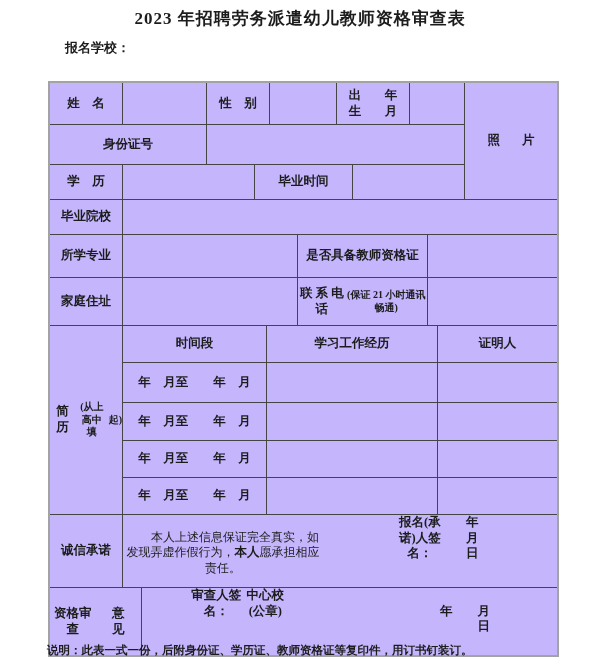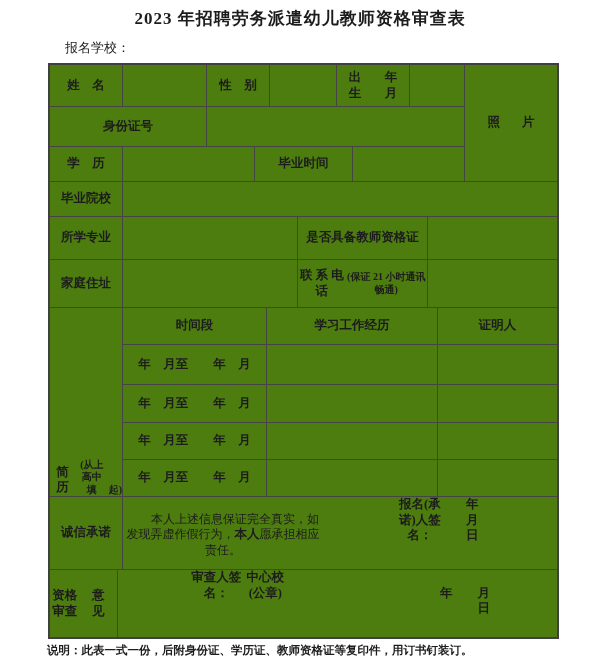--- a/index.html
+++ b/index.html
@@ -7,39 +7,39 @@
     width:600px;height:669px;background:#ffffff;
     font-family:"Liberation Serif","DejaVu Serif",serif;
     color:#1c1c1c;position:relative;overflow:hidden;
   }
   .sheet{position:absolute;left:0;top:0;width:600px;height:669px;background:#fff;}
   .title{
     position:absolute;left:0;top:7px;width:600px;text-align:center;
     font-size:17px;font-weight:bold;letter-spacing:1px;white-space:pre-wrap;
   }
   .school{
-    position:absolute;left:65px;top:39px;font-size:13px;font-weight:normal;white-space:pre-wrap;
+    position:absolute;left:65px;top:39px;font-size:13px;font-weight:bold;white-space:pre-wrap;
   }
   .tbl{
-    position:absolute;left:48px;top:63px;width:507px;height:572px;
-    border:2px solid #404040;background:#4d7c0f;
+    position:absolute;left:48px;top:81px;width:507px;height:572px;
+    border:2px solid #a3a3a3;background:#c4b5fd;
   }
   .c{
     position:absolute;box-sizing:border-box;
     border-right:1px solid #454545;border-bottom:1px solid #454545;
     display:flex;align-items:center;justify-content:center;
     text-align:center;white-space:pre-wrap;font-size:12px;line-height:1.25;
   }
   .nr{border-right:none;}
   .nb{border-bottom:none;}
   .lbl{font-weight:bold;font-size:12.5px;}
   .col{}
   .small{font-size:10px;}
   .photo-cell{gap:22px;}
-  .resume-label{gap:2px;align-items:flex-end;}
+  .resume-label{gap:2px;}
   .stretch{align-items:stretch;justify-content:center;}
   .int-line1{text-align:center;font-size:12px;}
   .int-line1 b{font-size:12.5px;}
   .int-line2{display:flex;justify-content:space-between;padding-left:57px;padding-right:58px;font-weight:bold;font-size:12.5px;}
   .rev-r1{display:flex;justify-content:space-between;padding-left:68px;padding-right:97px;font-weight:bold;font-size:12.5px;}
   .rev-r2{text-align:right;padding-right:67px;font-weight:bold;font-size:12.5px;}
   .gap14{gap:14px;}
   .gap10{gap:28px;}
   .note{
     position:absolute;left:47px;top:643px;width:520px;
@@ -123,21 +123,21 @@
     <div class="c col stretch gap14 nr" style="left:73px;top:432px;width:434px;height:73px;">
       <div class="int-line1">
         <span>本人上述信息保证完全真实，如发现弄虚作假行为，</span><b>本人</b><span>愿承担相应责任。</span>
       </div>
       <div class="int-line2">
         <span>报名(承诺)人签名：</span>
         <span>年　　　月　　　日</span>
       </div>
     </div>
 
-    <div class="c lbl col nb" style="left:0;top:505px;width:68px;height:67px;align-items:center;">
+    <div class="c lbl col nb" style="left:0;top:505px;width:92px;height:67px;align-items:center;">
       <span>资格审查</span>
       <span>意　　见</span>
     </div>
     <div class="c col stretch gap10 nr nb" style="left:73px;top:505px;width:434px;height:67px;">
       <div class="rev-r1">
         <span>审查人签名：</span>
         <span>中心校(公章)</span>
       </div>
       <div class="rev-r2">
         <span>年　　月　　日</span>

